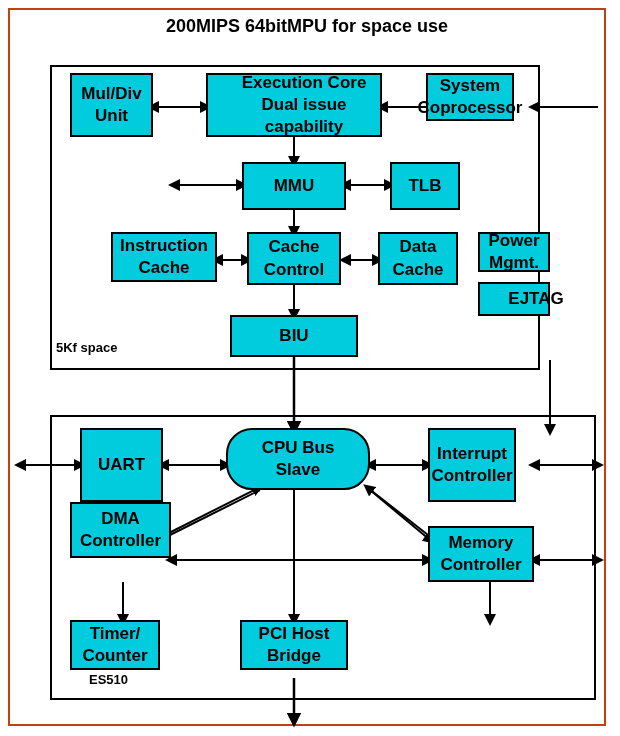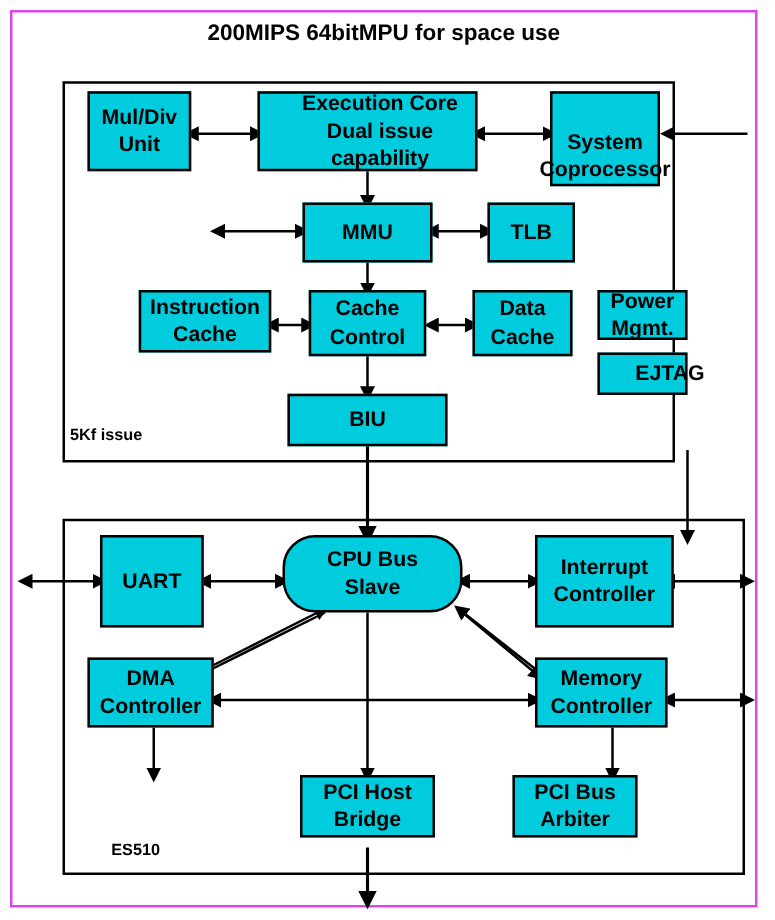--- a/index.html
+++ b/index.html
@@ -11,21 +11,21 @@
       overflow: hidden;
     }
     .diagram-container {
       width: 620px;
       height: 736px;
       position: relative;
       background: #fff;
       padding: 8px;
     }
     .outer-box {
-      border: 2px solid #d946ef;
+      border: 2px solid #c2410c;
       width: 598px;
       height: 718px;
       position: relative;
       background: #fff;
     }
     .title {
       text-align: center;
       font-size: 18px;
       font-weight: bold;
       padding: 6px 0 4px 0;
@@ -144,35 +144,35 @@
 
       <line x1="284" y1="668" x2="284" y2="710" stroke="#000" stroke-width="2.5" marker-end="url(#arr)"></line>
 
       <line x1="113" y1="572" x2="113" y2="610" stroke="#000" stroke-width="2" marker-end="url(#arr)"></line>
 
       <line x1="480" y1="572" x2="480" y2="610" stroke="#000" stroke-width="2" marker-end="url(#arr)"></line>
     </svg>
 
     <div class="core-box" style="left:40px; top:55px; width:490px; height:305px;">
     </div>
-    <div class="core-label" style="left:46px; top:330px; font-size:13px; font-weight:bold;">5Kf issue</div>
+    <div class="core-label" style="left:46px; top:330px; font-size:13px; font-weight:bold;">5Kf space</div>
 
     <div class="es510-box" style="left:40px; top:405px; width:546px; height:285px;">
     </div>
     <div class="es510-label" style="left:46px; top:662px; font-size:13px; font-weight:bold;padding-left:33px;">ES510</div>
 
     <div class="block" style="left:196px; top:63px; width:176px; height:64px;padding-left:20px;">
       <span>Execution Core<br>Dual issue capability</span>
     </div>
 
     <div class="block" style="left:60px; top:63px; width:83px; height:64px;">
       <span>Mul/Div<br>Unit</span>
     </div>
 
-    <div class="block" style="left:430px; top:63px; width:88px; height:76px;align-items:flex-end;">
+    <div class="block" style="left:416px; top:63px; width:88px; height:48px;align-items:flex-end;">
       <span>System<br>Coprocessor</span>
     </div>
 
 
     <div class="block" style="left:232px; top:152px; width:104px; height:48px;">
       <span>MMU</span>
     </div>
 
     <div class="block" style="left:380px; top:152px; width:70px; height:48px;">
       <span>TLB</span>
@@ -203,35 +203,35 @@
     </div>
 
     <div class="block" style="left:70px; top:418px; width:83px; height:74px;">
       <span>UART</span>
     </div>
 
     <div class="block" style="left:216px; top:418px; width:144px; height:62px;border-radius:26px;">
       <span>CPU Bus<br>Slave</span>
     </div>
 
-    <div class="block" style="left:418px; top:418px; width:111px; height:74px;">
+    <div class="block" style="left:418px; top:418px; width:88px; height:74px;">
       <span>Interrupt<br>Controller</span>
     </div>
 
-    <div class="block" style="left:60px; top:516px; width:101px; height:56px;">
+    <div class="block" style="left:60px; top:492px; width:101px; height:56px;">
       <span>DMA<br>Controller</span>
     </div>
 
     <div class="block" style="left:418px; top:516px; width:106px; height:56px;">
       <span>Memory<br>Controller</span>
     </div>
 
+    <div class="block" style="left:60px; top:610px; width:90px; height:50px;">
+      <span>Timer/<br>Counter</span>
+    </div>
 
     <div class="block" style="left:230px; top:610px; width:108px; height:50px;text-align:center;">
       <span>PCI Host<br>Bridge</span>
     </div>
 
-    <div class="block" style="left:400px; top:610px; width:100px; height:50px;">
-      <span>PCI Bus<br>Arbiter</span>
-    </div>
 
   </div>
 </div>
 
 </body></html>

